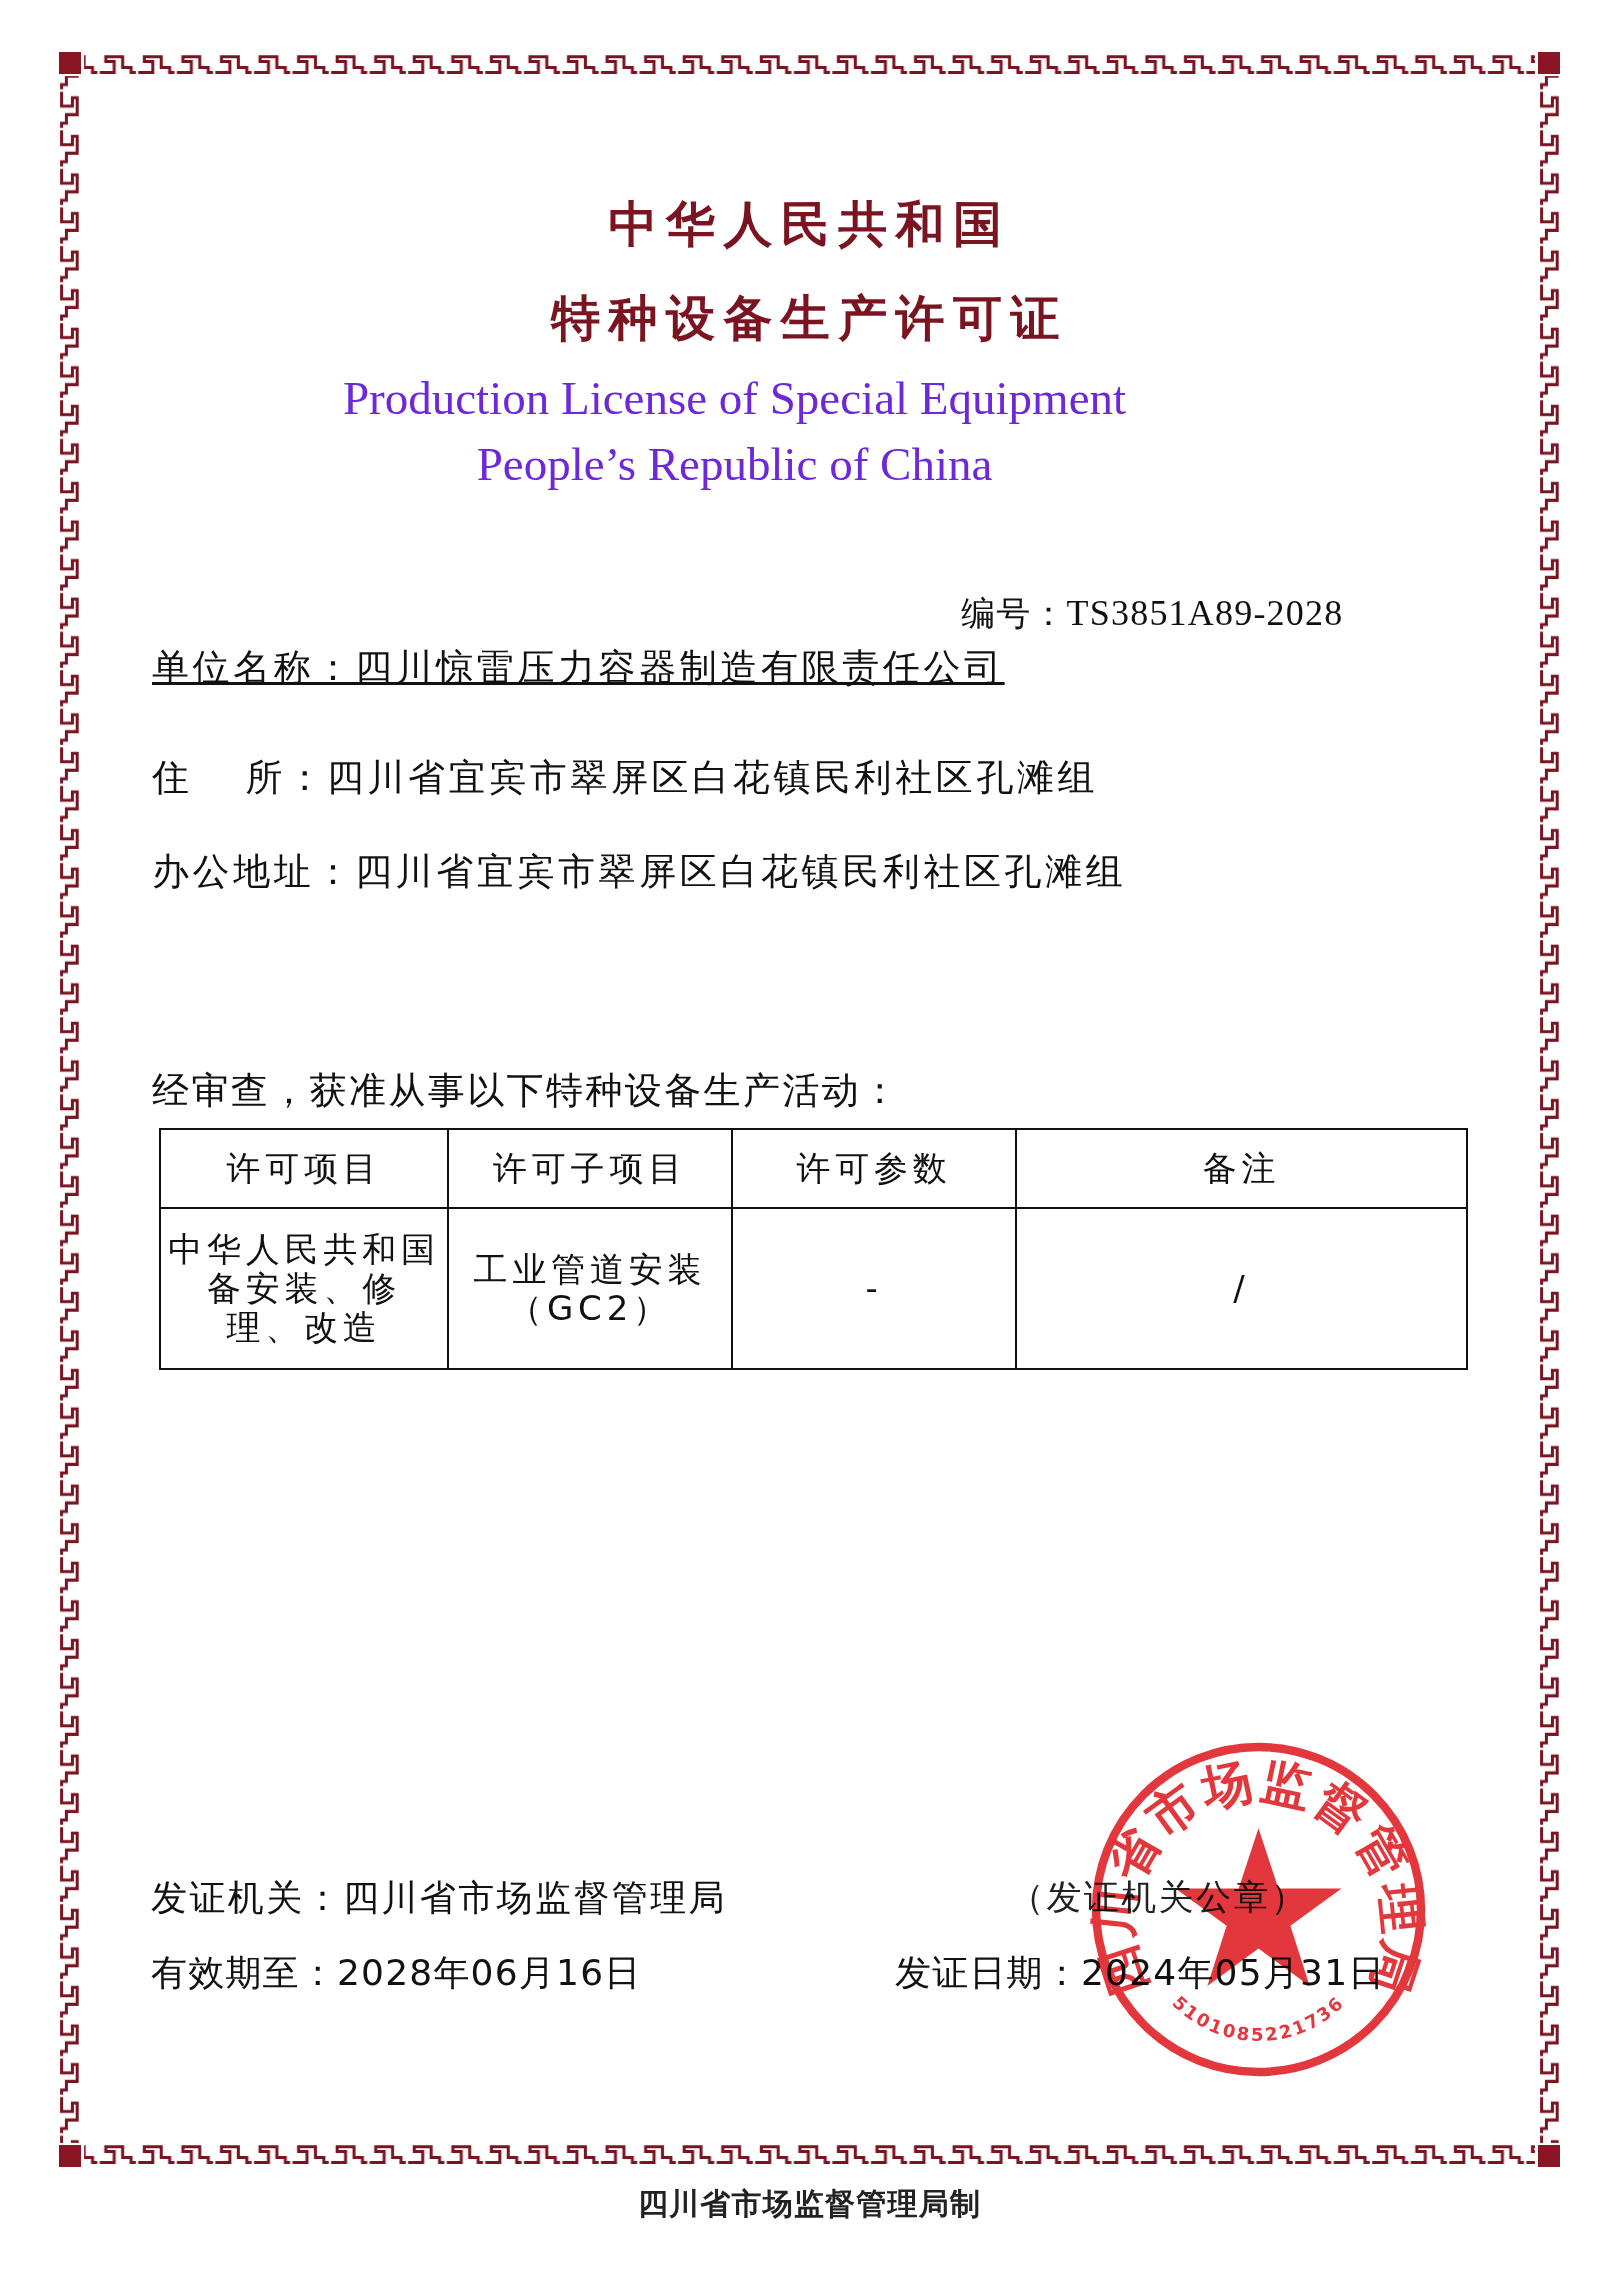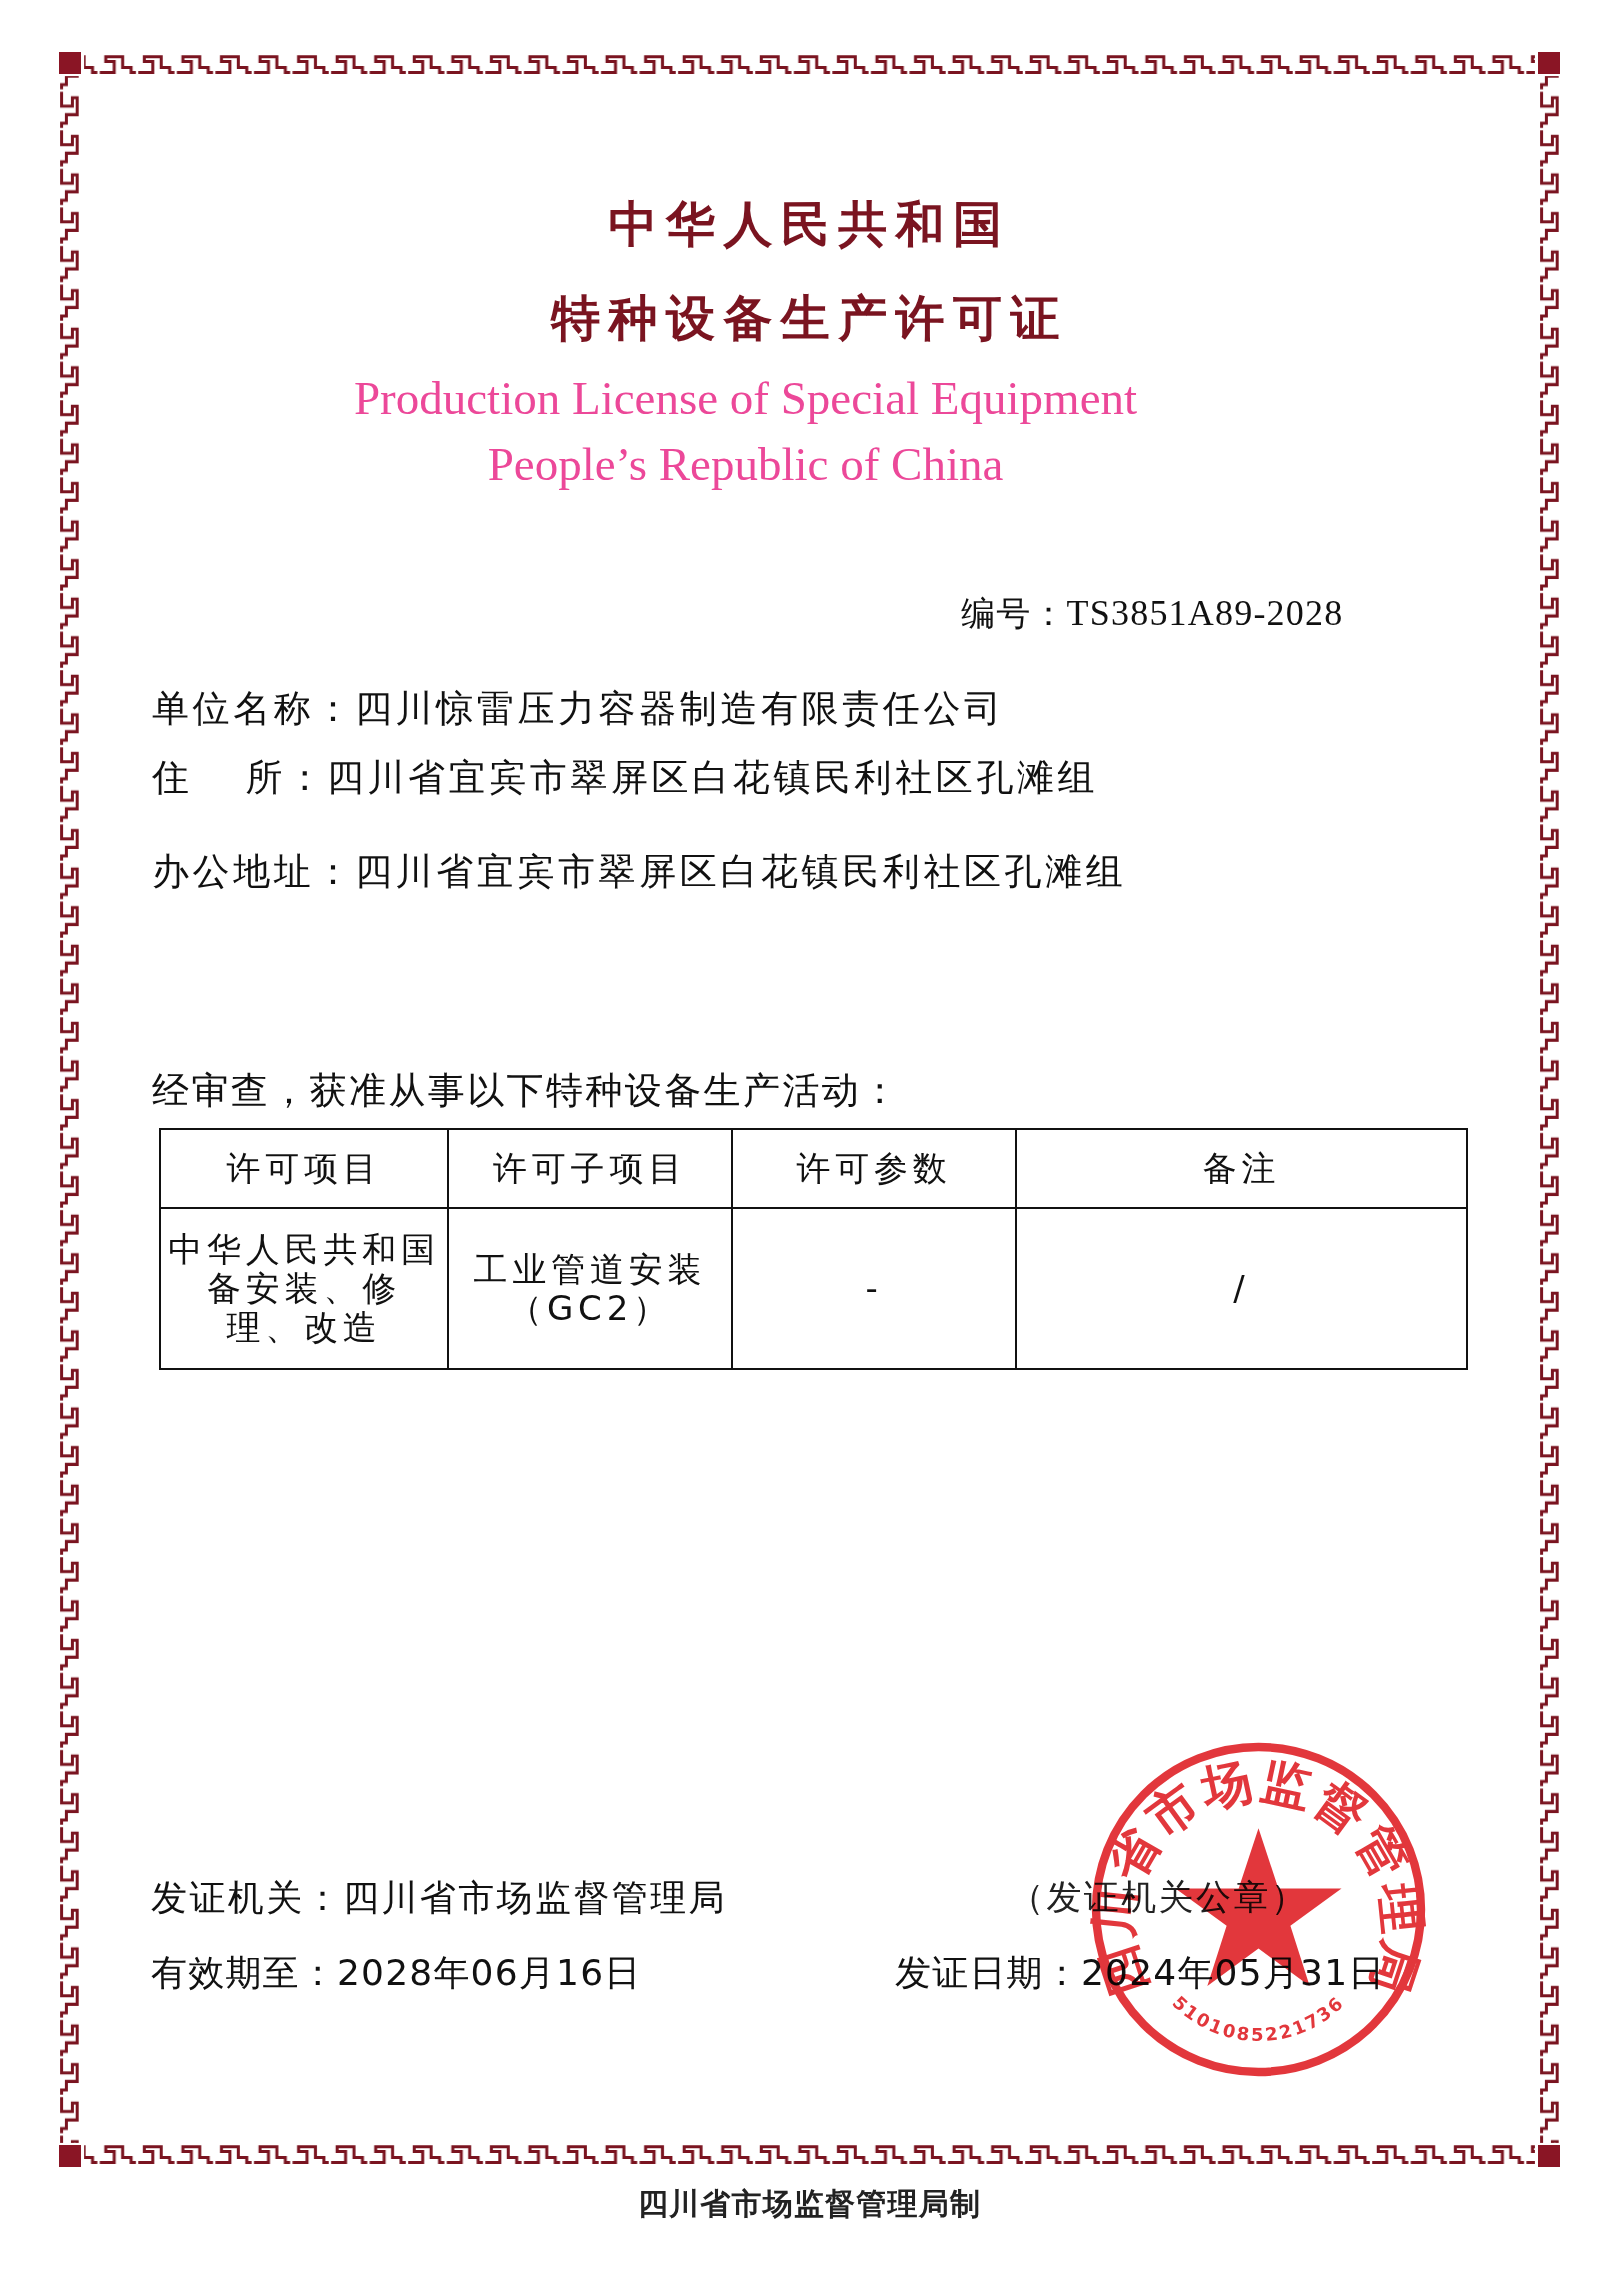--- a/index.html
+++ b/index.html
@@ -15,29 +15,29 @@
   .corner{position:absolute;width:22px;height:22px;background:#8a1525;}
   .c-tl{left:59px;top:52px;} .c-tr{left:1538px;top:52px;}
   .c-bl{left:59px;top:2145px;} .c-br{left:1538px;top:2145px;}
 
   
   .abs{position:absolute;}
   .title-cn{left:0;width:1619px;text-align:center;color:#7a1420;
             font-family:"DejaVu Sans",sans-serif;font-weight:bold;
             font-size:49px;letter-spacing:8.4px;}
   .t1{top:192px;} .t2{top:286px;}
-  .title-en{left:11px;width:1469px;text-align:center;color:#ec4899;
+  .title-en{left:0;width:1469px;text-align:center;color:#6d28d9;
             font-family:"Liberation Serif","DejaVu Serif",serif;font-size:47px;}
   .e1{top:371px;} .e2{top:437px;}
 
   .number{left:961px;top:591px;font-size:34px;letter-spacing:1.2px;}
   .number .val{font-family:"Liberation Serif","DejaVu Serif",serif;font-size:36px;}
 
   .field{left:152px;font-size:37px;letter-spacing:3.6px;}
-  .f1{top:684px;} .f2{top:753px;} .f3{top:847px;}
+  .f1{top:643px;text-decoration:underline;} .f2{top:753px;} .f3{top:847px;}
   .field .gap{display:inline-block;width:53px;}
 
   .intro{left:152px;top:1066px;font-size:37px;letter-spacing:2.4px;}
 
   
   table.lic{position:absolute;left:159px;top:1128px;width:1307px;
             border-collapse:collapse;table-layout:fixed;border-radius:29px;}
   table.lic th, table.lic td{border:2.4px solid #111;text-align:center;
             vertical-align:middle;font-weight:normal;font-size:34px;
             letter-spacing:4.8px;line-height:39px;}

